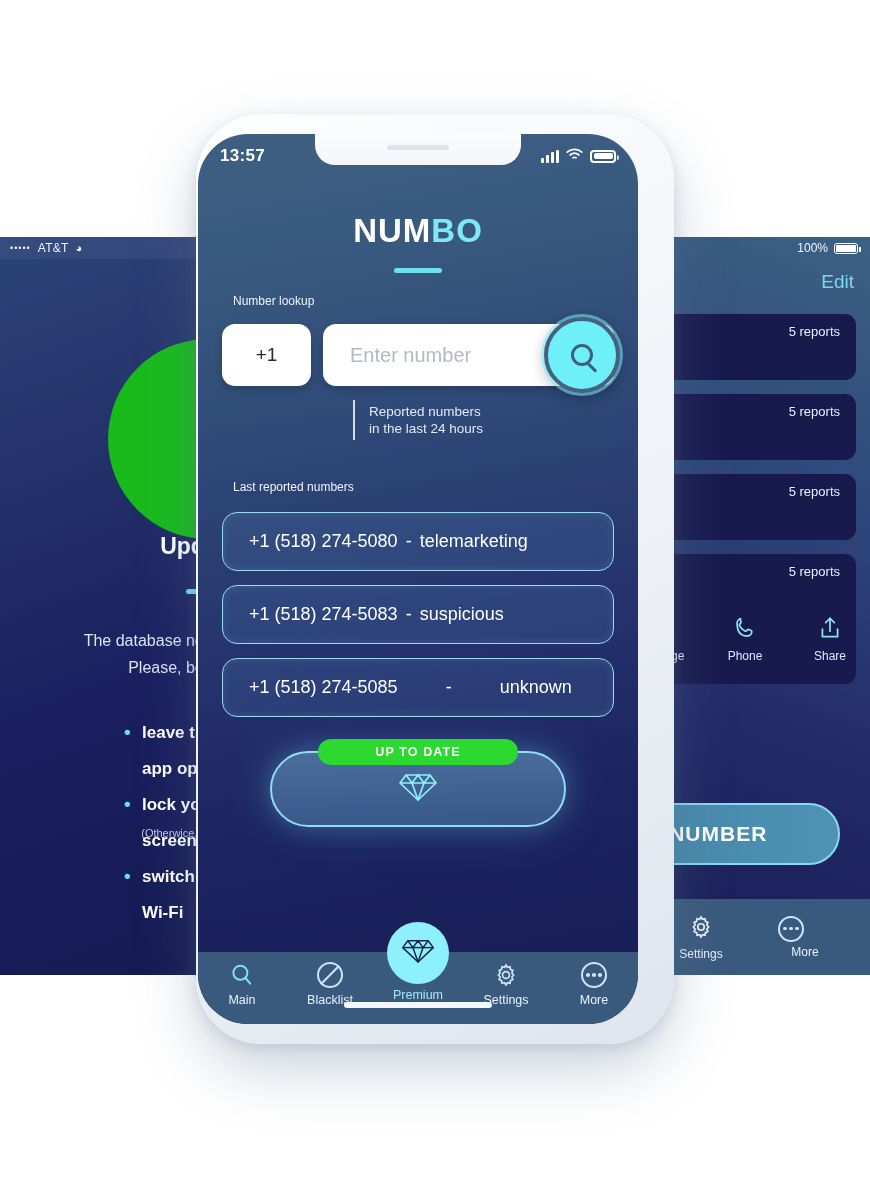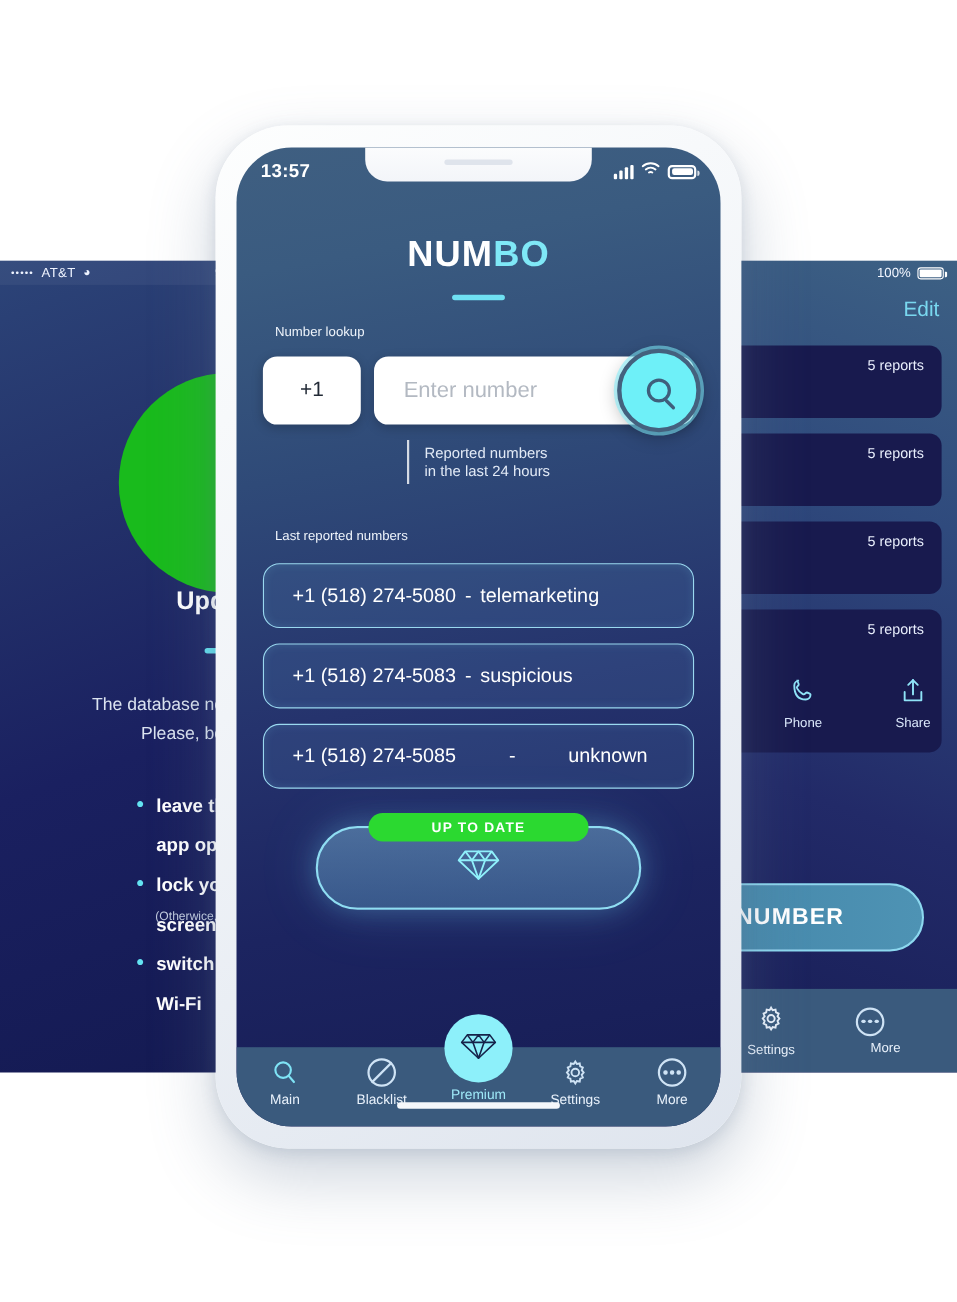--- a/index.html
+++ b/index.html
@@ -107,21 +107,21 @@
   .rs-card .reports {
     position: absolute; right: 16px; top: 10px;
     font-size: 13px; color: #e8eefc;
   }
   .rs-card.c1 { top: 77px; }
   .rs-card.c2 { top: 157px; }
   .rs-card.c3 { top: 237px; }
   .rs-card.c4 { top: 317px; height: 130px; }
   .rs-actions {
     position: absolute; top: 378px; right: 14px;
-    display: flex; gap: 48px; color: #8fe3f7;
+    display: flex; gap: 33px; color: #8fe3f7;
   }
   .rs-act { text-align: center; width: 52px; }
   .rs-act .lbl { font-size: 12px; color: #dbe8fb; margin-top: 4px; }
   .rs-btn {
     position: absolute; left: 60px; top: 566px;
     width: 330px; height: 62px;
     border: 2px solid #8cd8ef; border-radius: 32px;
     background: linear-gradient(90deg,#3f7fa3,#4e93b4);
     color: #fff; font-size: 21px; font-weight: bold; letter-spacing: 1px;
     display: flex; align-items: center; justify-content: center;
@@ -136,21 +136,21 @@
   .rs-tab .lbl { font-size: 12px; margin-top: 3px; }
 
   
   .phone {
     position: absolute;
     left: 196px; top: 114px;
     width: 478px; height: 930px;
     border-radius: 66px;
     background: linear-gradient(150deg,#fdfefe 0%,#f1f4f8 45%,#dfe5ee 100%);
     box-shadow: 0 26px 60px rgba(100,120,150,.32), 0 4px 14px rgba(90,110,140,.18);
-    padding: 20px 19px;
+    padding: 20px 2px;
   }
   .phone-inner {
     position: relative;
     width: 440px; height: 890px;
     border-radius: 50px;
     overflow: hidden;
     background: linear-gradient(170deg,#3f5f81 0%,#3a5b80 12%,#2f4a78 32%,#25336d 55%,#1c2460 75%,#161c54 100%);
   }
   .notch {
     position: absolute; top: 0; left: 50%; transform: translateX(-50%);

